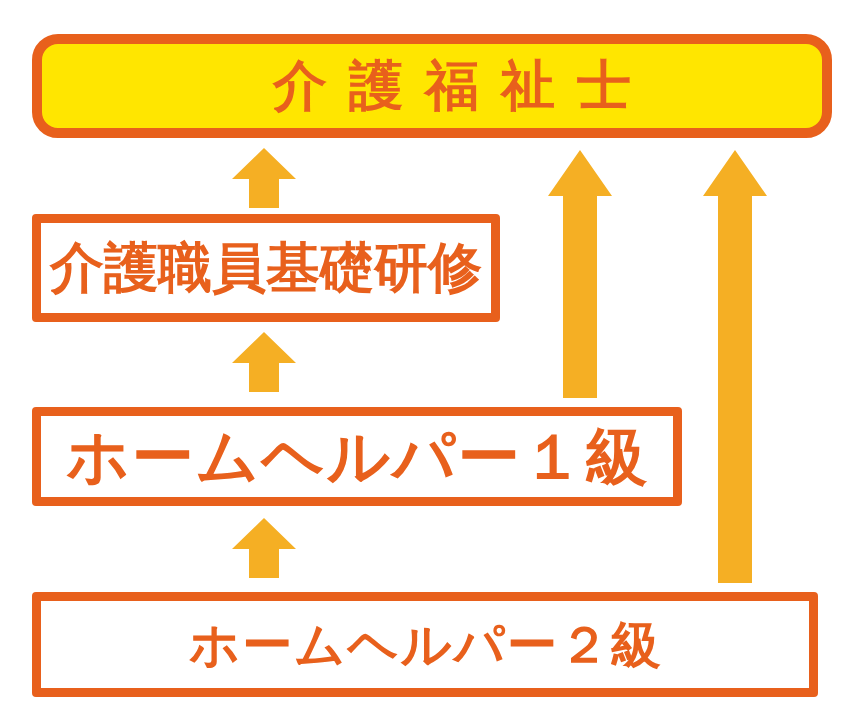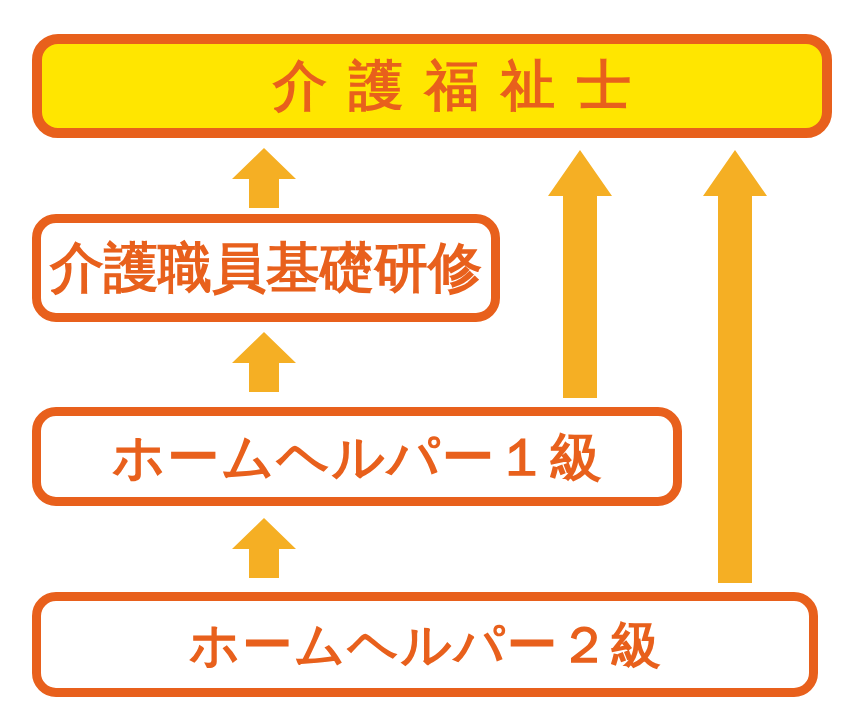--- a/index.html
+++ b/index.html
@@ -53,21 +53,21 @@
     font-size: 54px;
     letter-spacing: 22px;
     text-indent: 22px;
   }
 
   
   .node-plain {
     background: #ffffff;
     border-color: #e8601c;
     border-width: 9px;
-    border-radius: 24px;
+    border-radius: 4px;
   }
   .node-plain .node-label {
     color: #e8601c;
   }
 
   #node-kiso-kenshu {
     left: 32px;
     top: 214px;
     width: 468px;
     height: 108px;
@@ -77,21 +77,21 @@
     letter-spacing: 0px;
   }
 
   #node-helper-1 {
     left: 32px;
     top: 407px;
     width: 650px;
     height: 99px;
   }
   #node-helper-1 .node-label {
-    font-size: 52px;
+    font-size: 62px;
     letter-spacing: 2px;
     text-indent: 2px;
   }
 
   #node-helper-2 {
     left: 32px;
     top: 592px;
     width: 786px;
     height: 105px;
   }

